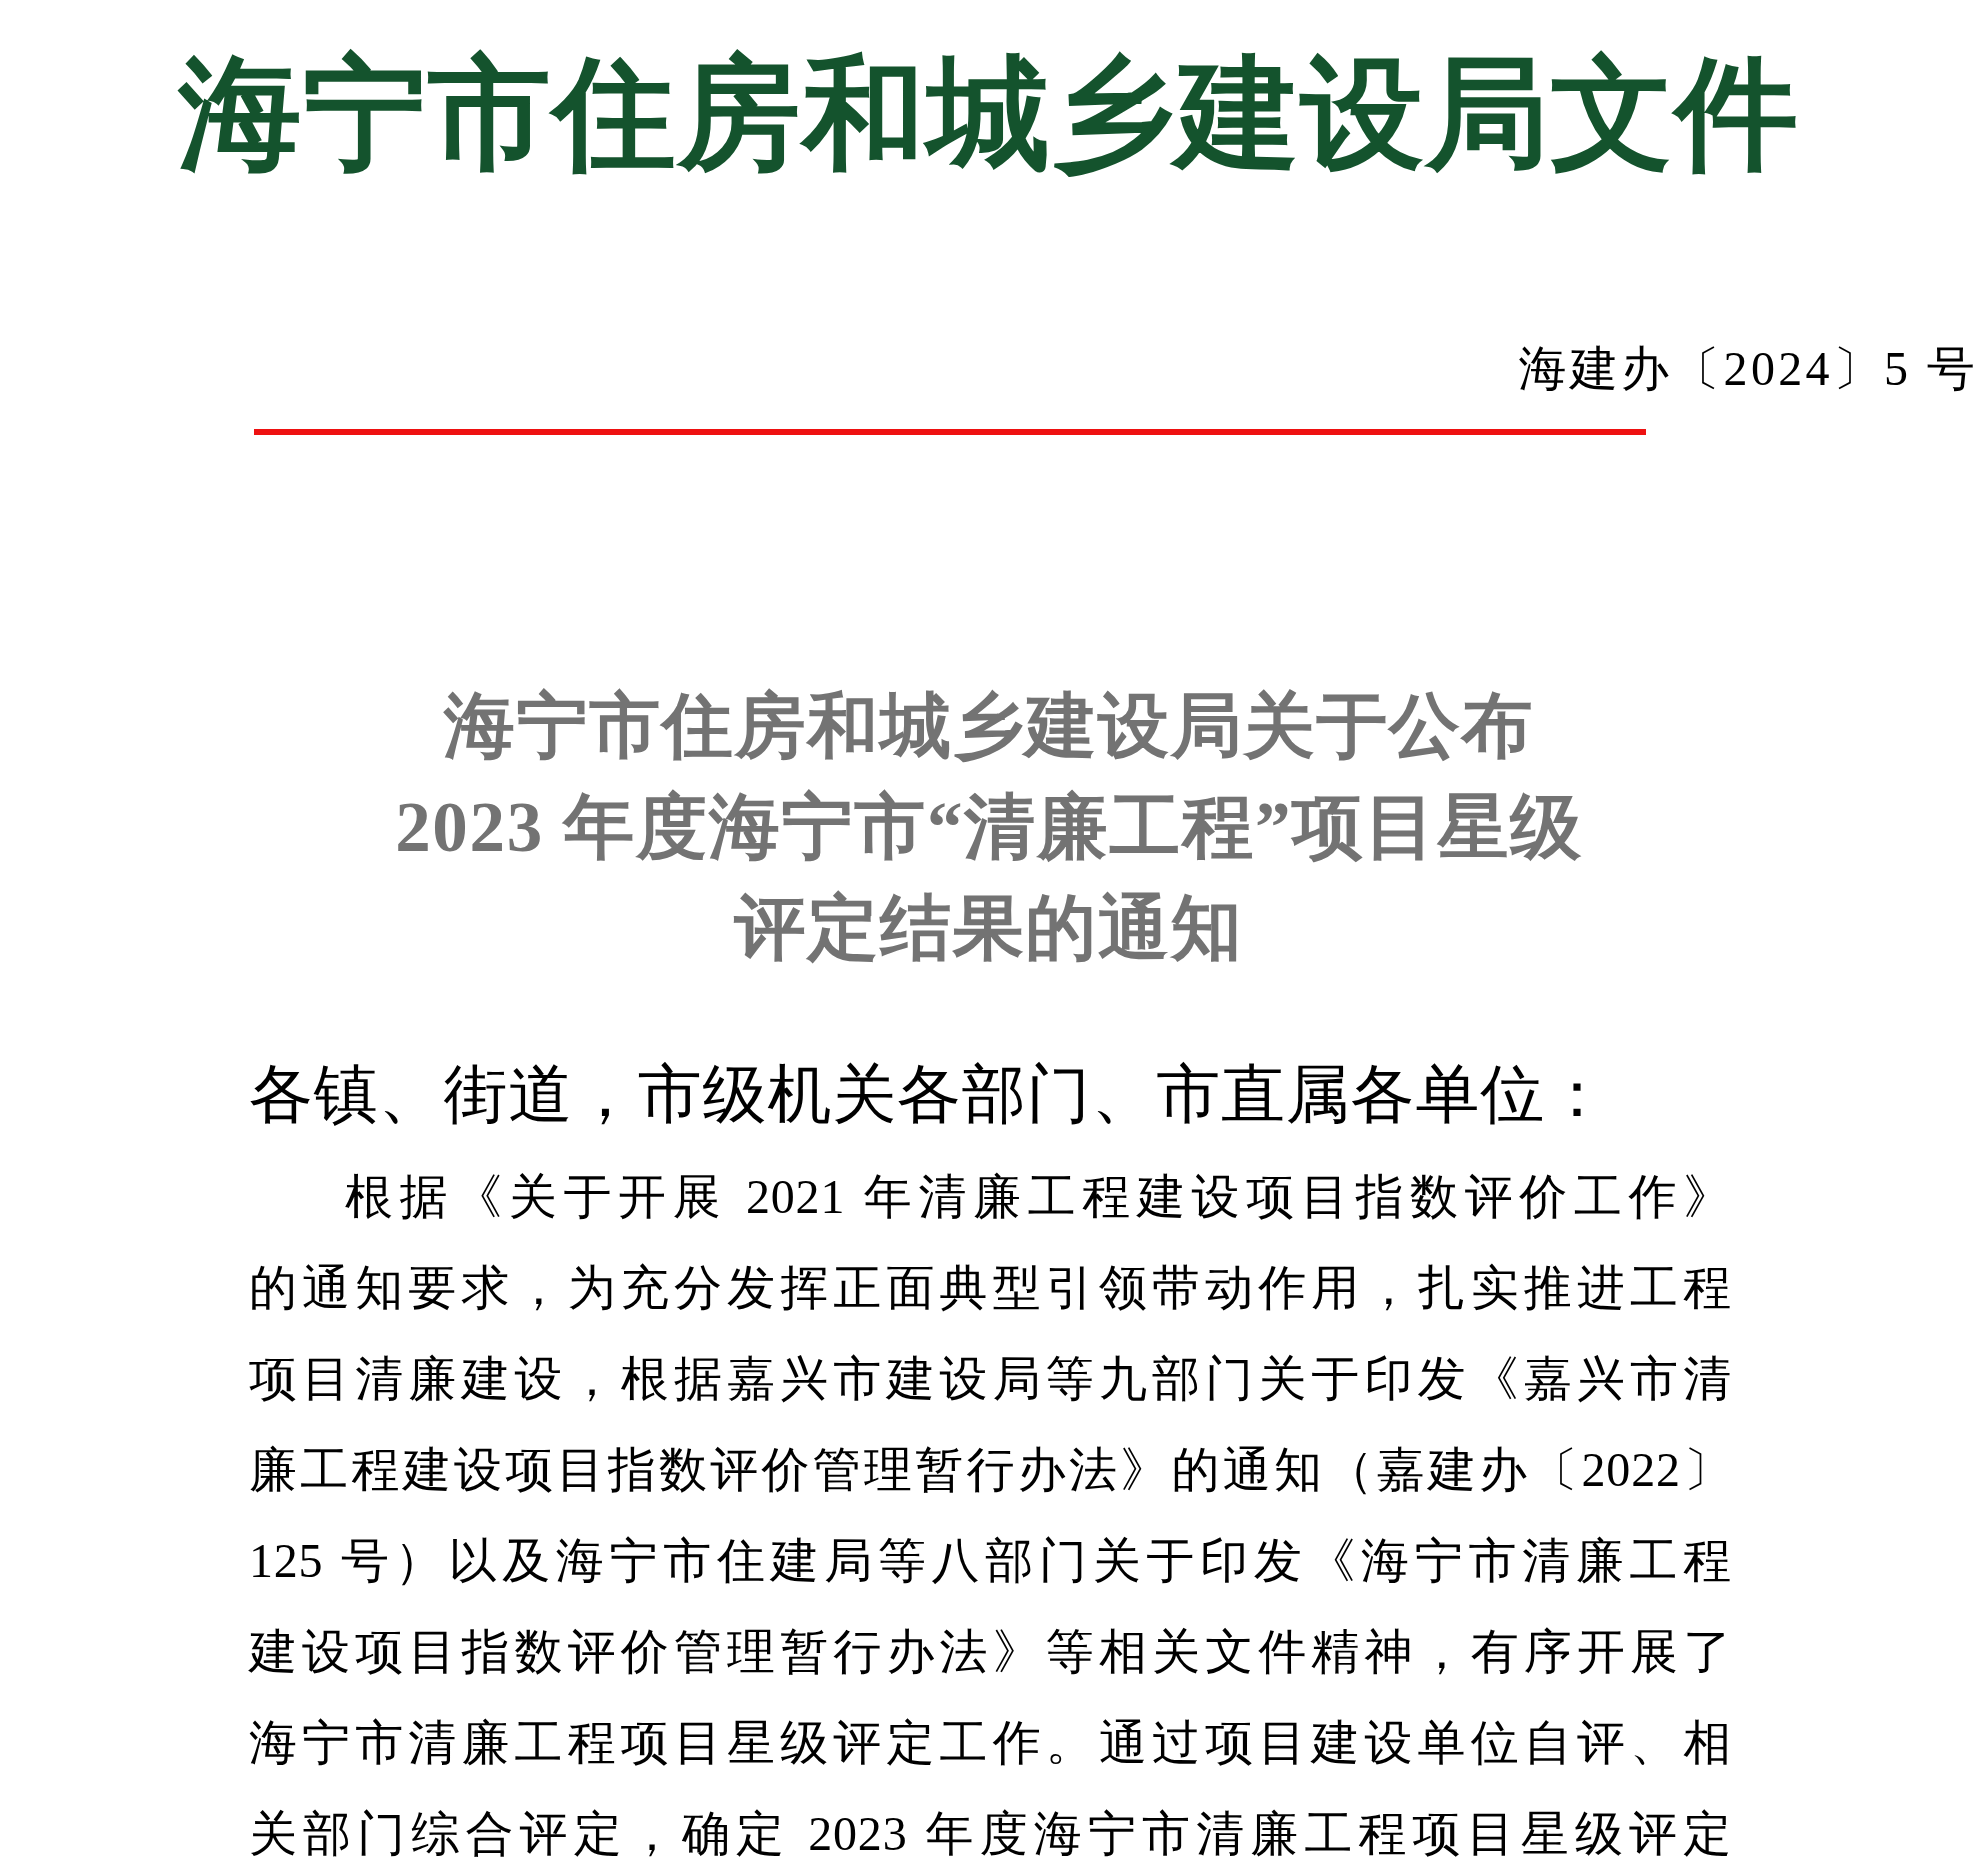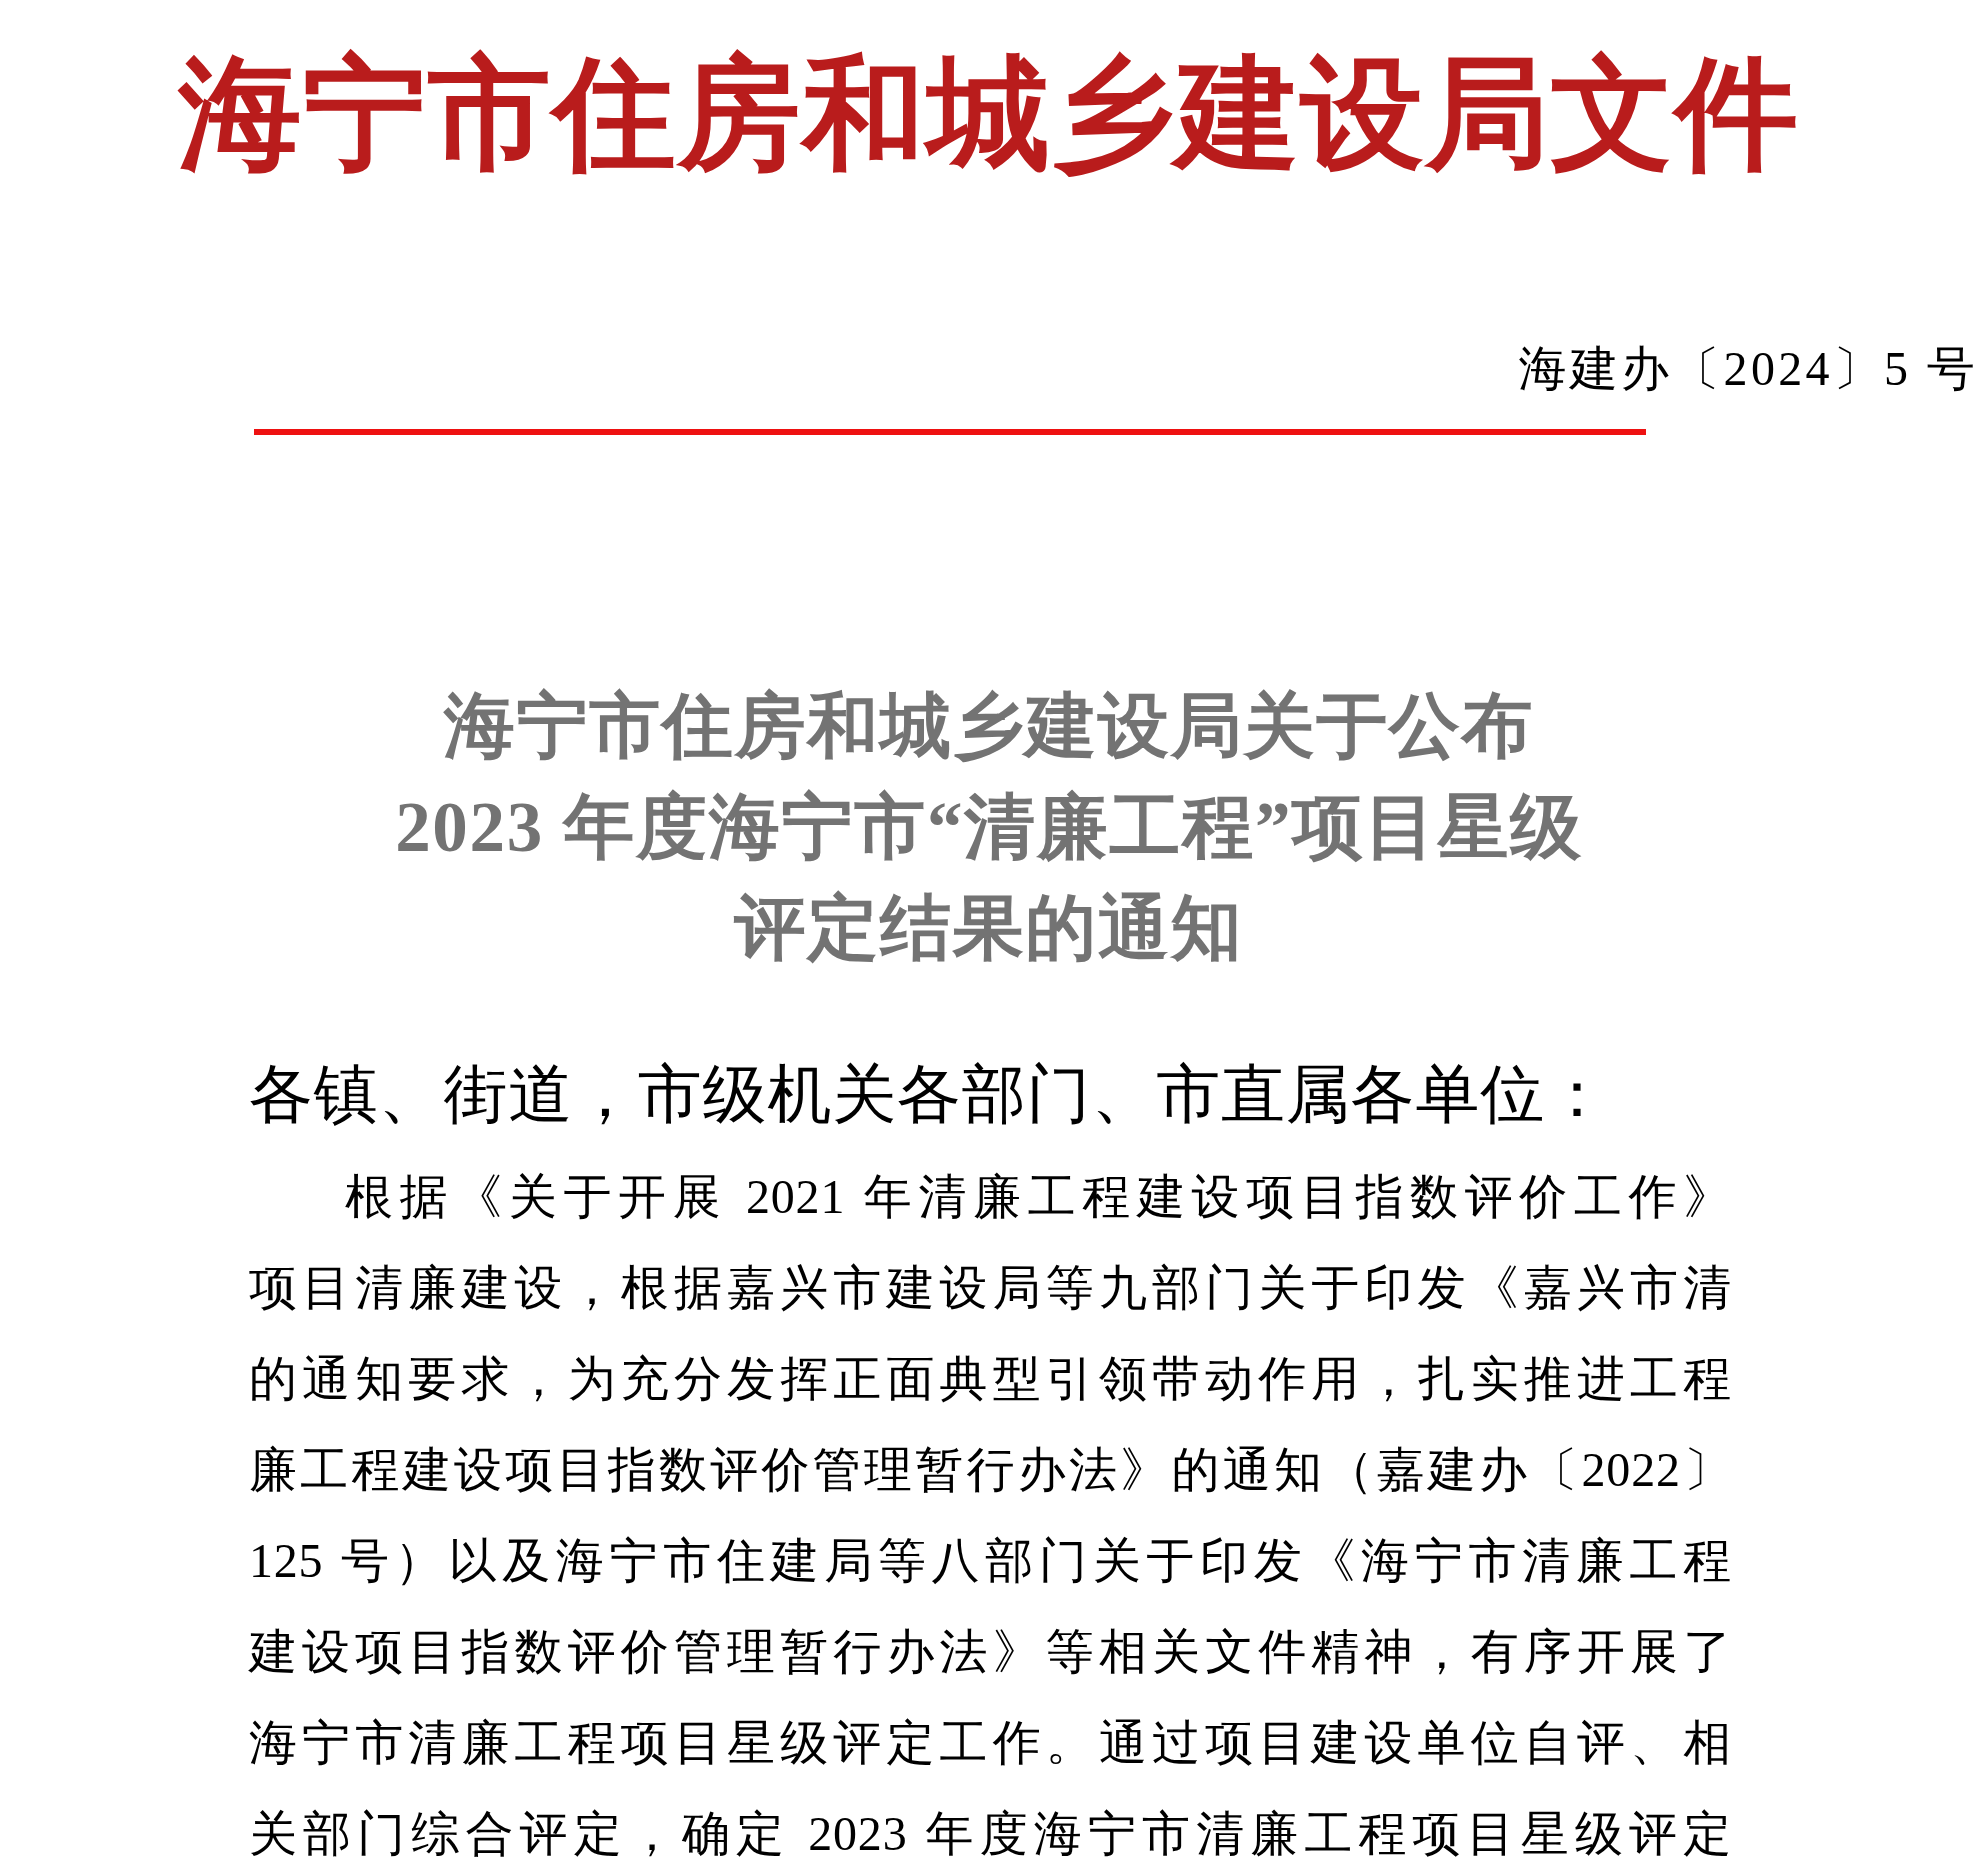--- a/index.html
+++ b/index.html
@@ -16,21 +16,21 @@
     font-family: "Liberation Serif", "DejaVu Serif", serif;
     color: #000000;
     box-sizing: border-box;
     padding-top: 48px;
   }
   .banner-title {
     text-align: center;
     font-size: 123px;
     line-height: 133px;
     font-weight: bold;
-    color: #b91c1c;
+    color: #14532d;
     letter-spacing: 1.7px;
     white-space: nowrap;
   }
   .doc-number {
     margin-top: 158px;
     text-align: right;
     font-size: 48px;
     line-height: 60px;
     font-weight: normal;
     color: #000000;
@@ -92,22 +92,22 @@
     <div class="notice-title-line">海宁市住房和城乡建设局关于公布</div>
     <div class="notice-title-line">2023 年度海宁市“清廉工程”项目星级</div>
     <div class="notice-title-line">评定结果的通知</div>
   </div>
 
   <div class="content-col">
     <div class="salutation">各镇、街道，市级机关各部门、市直属各单位：</div>
 
     <div class="body-par">
       <div class="body-line indent">根据《关于开展 2021 年清廉工程建设项目指数评价工作》</div>
+      <div class="body-line">的通知要求，为充分发挥正面典型引领带动作用，扎实推进工程</div>
       <div class="body-line">项目清廉建设，根据嘉兴市建设局等九部门关于印发《嘉兴市清</div>
-      <div class="body-line">的通知要求，为充分发挥正面典型引领带动作用，扎实推进工程</div>
       <div class="body-line">廉工程建设项目指数评价管理暂行办法》的通知（嘉建办〔2022〕</div>
       <div class="body-line">125 号）以及海宁市住建局等八部门关于印发《海宁市清廉工程</div>
       <div class="body-line">建设项目指数评价管理暂行办法》等相关文件精神，有序开展了</div>
       <div class="body-line">海宁市清廉工程项目星级评定工作。通过项目建设单位自评、相</div>
       <div class="body-line">关部门综合评定，确定 2023 年度海宁市清廉工程项目星级评定</div>
     </div>
   </div>
 
 </div>
 

